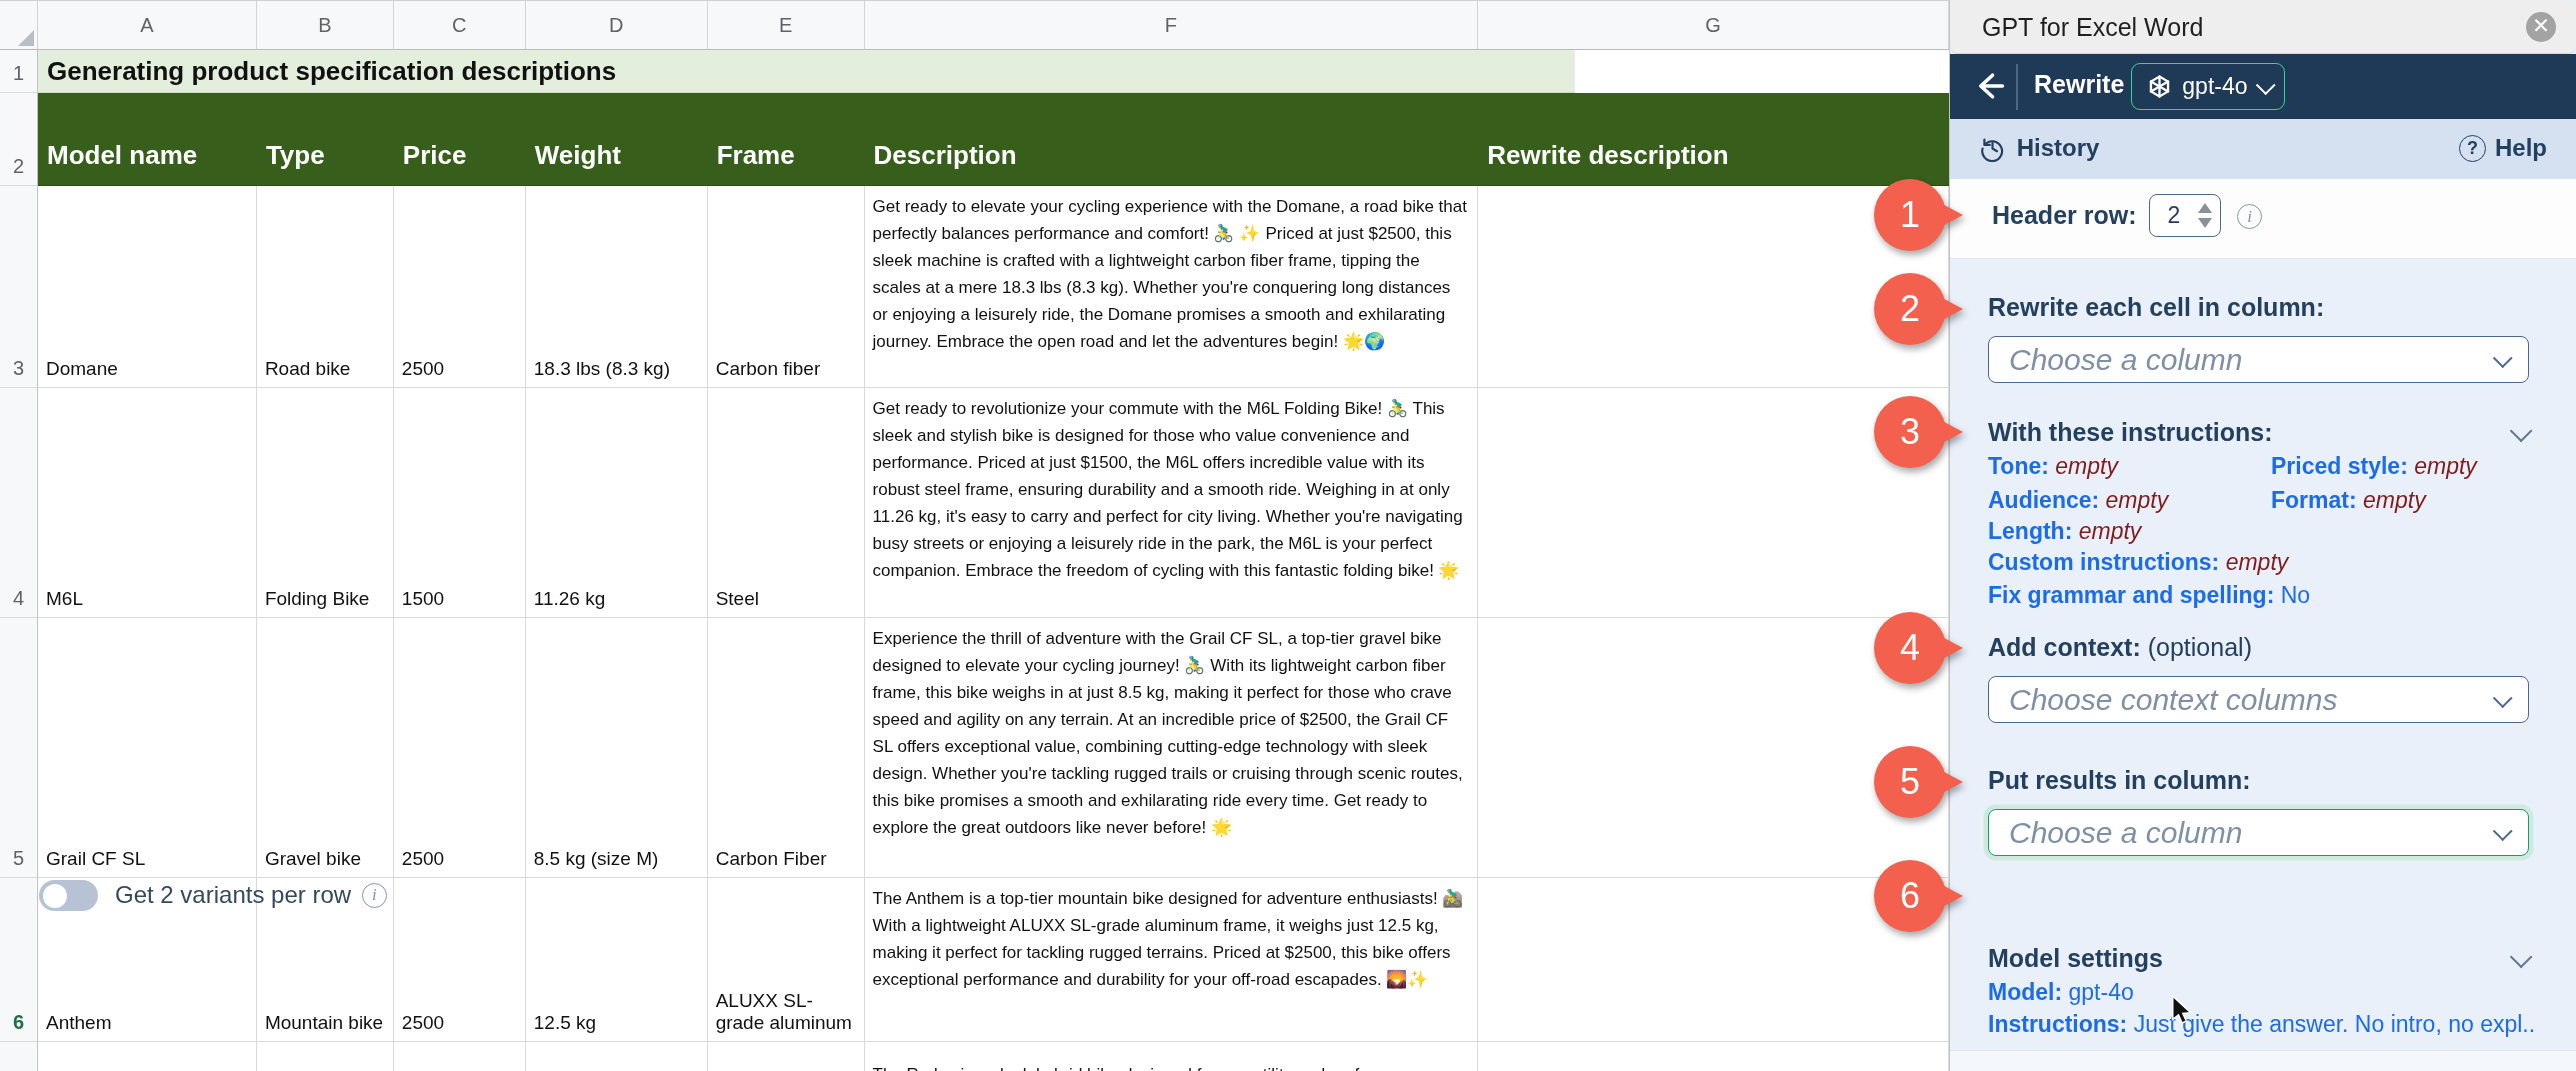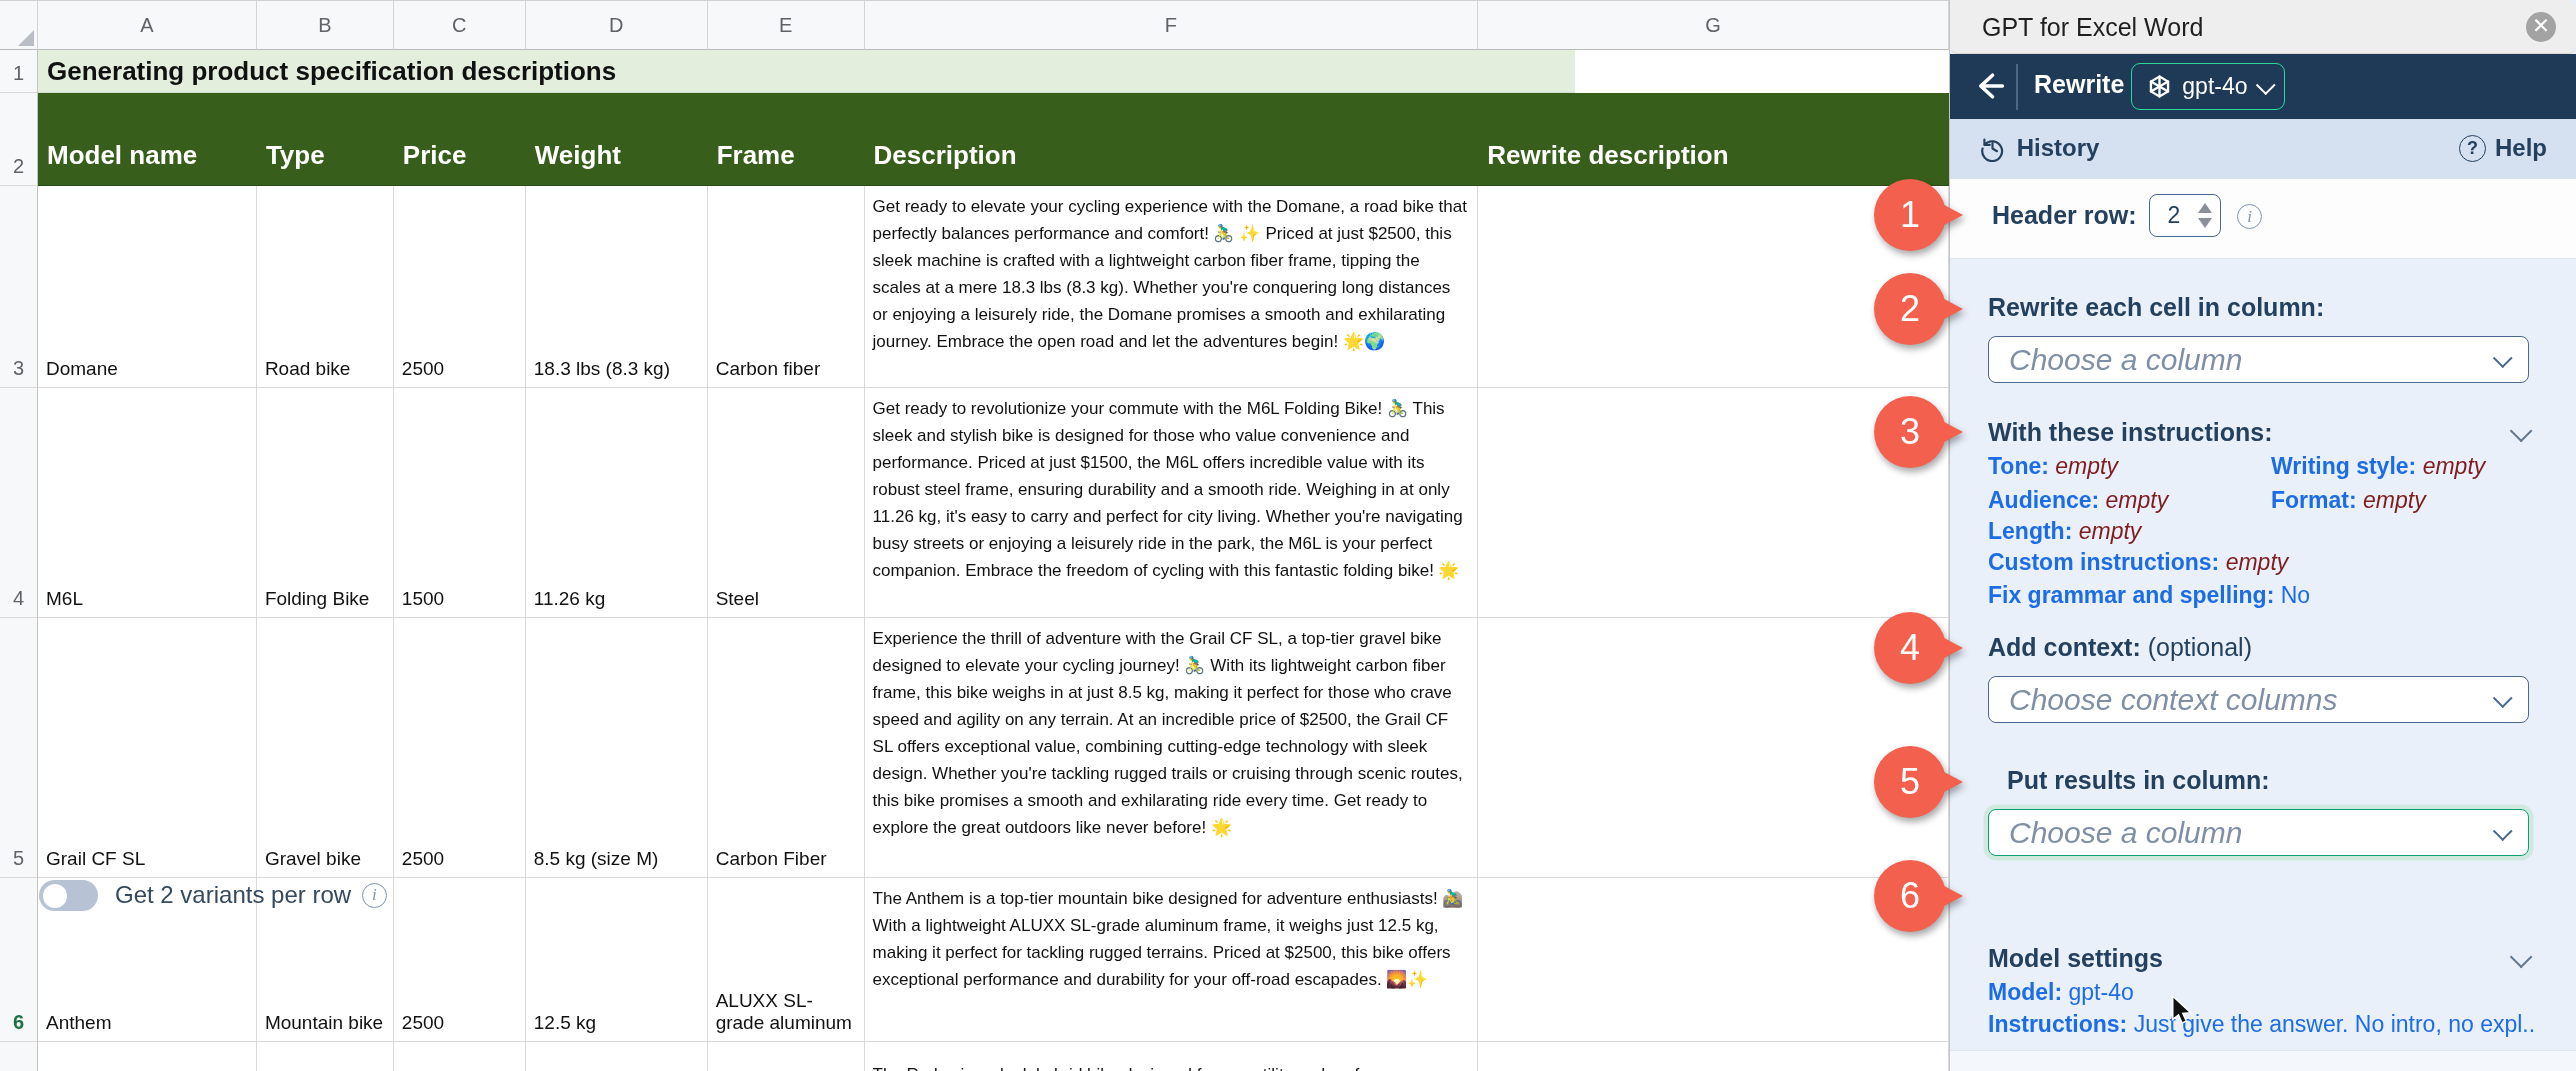--- a/index.html
+++ b/index.html
@@ -278,21 +278,21 @@
     </div>
 
     <div class="plabel" style="left:1988px;top:416px;">With these instructions:</div>
     <span class="secchev" style="left:2513px;top:423px;"></span>
 
     <div class="iline" style="left:1988px;top:451px;">
       <span class="ilabel">Tone:</span>
       <span class="ival">empty</span>
     </div>
     <div class="iline" style="left:2271px;top:451px;">
-      <span class="ilabel">Writing style:</span>
+      <span class="ilabel">Priced style:</span>
       <span class="ival">empty</span>
     </div>
     <div class="iline" style="left:1988px;top:485px;">
       <span class="ilabel">Audience:</span>
       <span class="ival">empty</span>
     </div>
     <div class="iline" style="left:2271px;top:485px;">
       <span class="ilabel">Format:</span>
       <span class="ival">empty</span>
     </div>
@@ -311,21 +311,21 @@
 
     <div class="plabel" style="left:1988px;top:631px;">
       <span>Add context:</span>
       <span class="optional">(optional)</span>
     </div>
     <div class="dropdown" style="left:1988px;top:676px;">
       <span class="ph">Choose context columns</span>
       <span class="chev"></span>
     </div>
 
-    <div class="plabel" style="left:1988px;top:764px;margin-left:19px;">Put results in column:</div>
+    <div class="plabel" style="left:1988px;top:764px;">Put results in column:</div>
     <div class="dropdown green" style="left:1988px;top:809px;">
       <span class="ph">Choose a column</span>
       <span class="chev"></span>
     </div>
 
     <div class="toggle">
         <span class="knob"></span>
       </div>
     <div class="togglelabel">
       <span>Get 2 variants per row</span>

